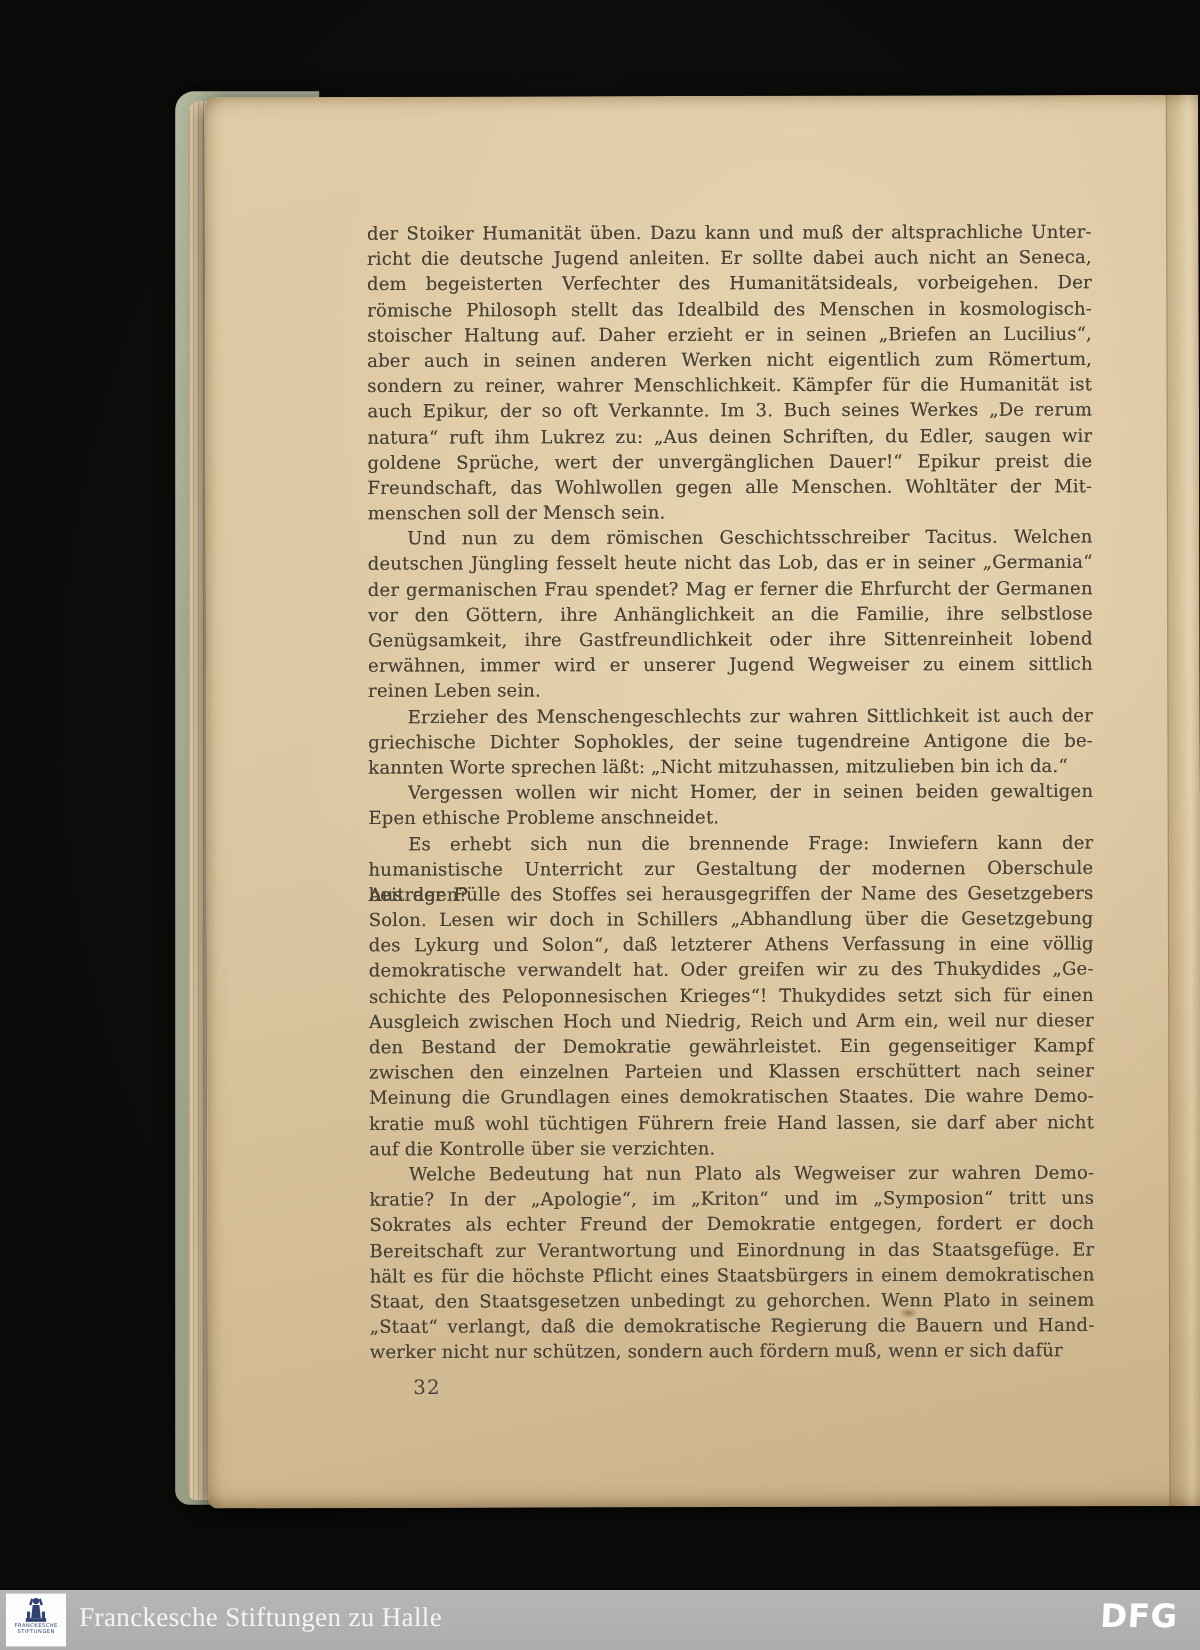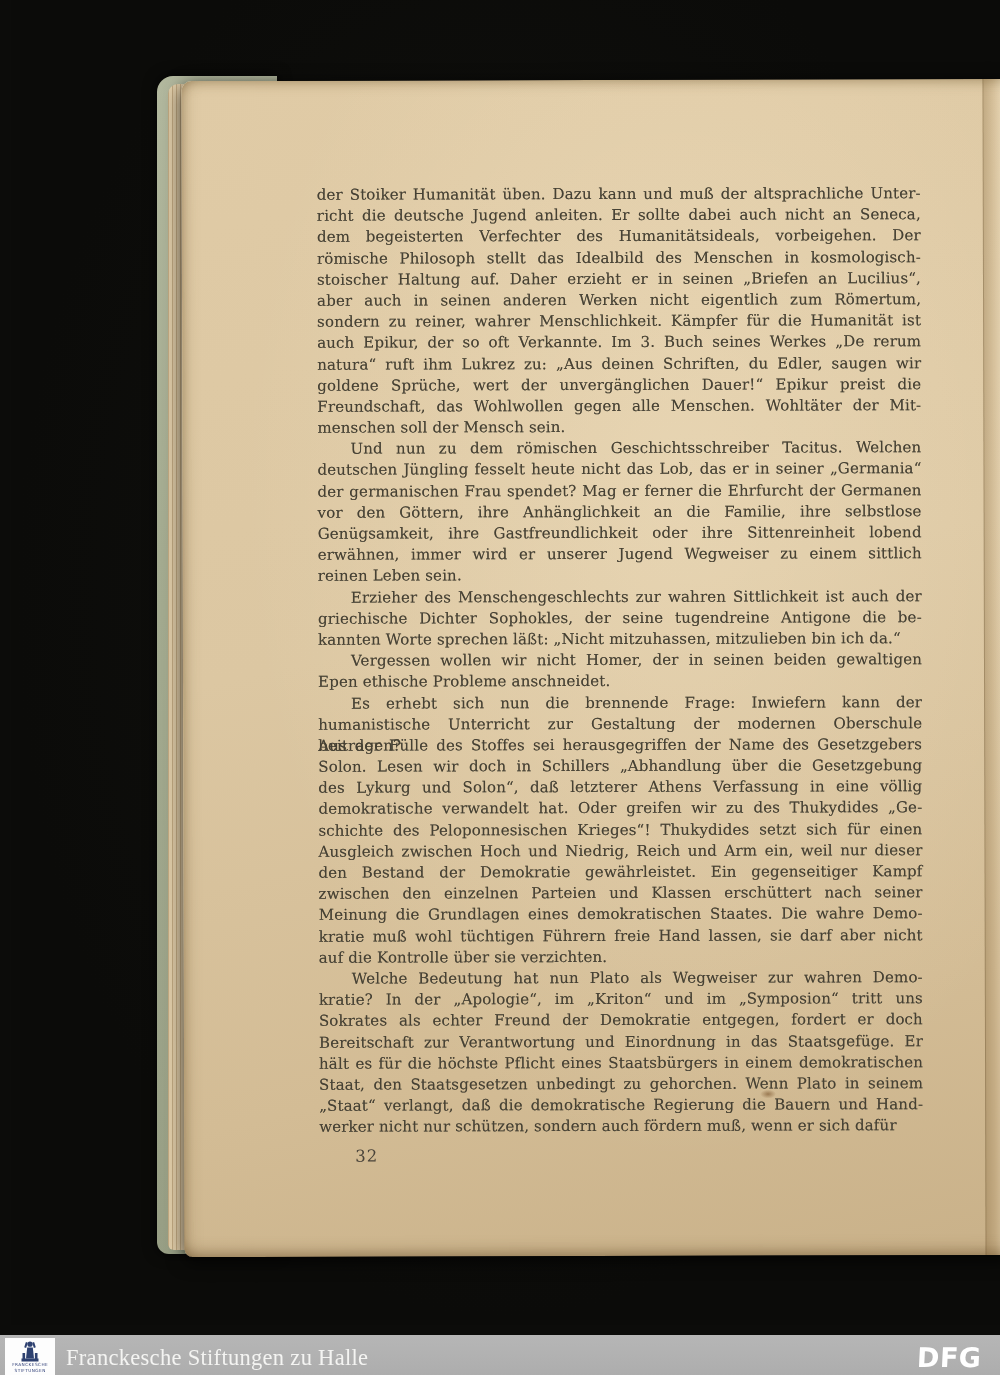--- a/index.html
+++ b/index.html
@@ -5,21 +5,21 @@
   html,body{margin:0;padding:0;}
   body{
     width:1000px;height:1375px;
     background:#0c0c0a;
     position:relative;
     overflow:hidden;
     font-family:"DejaVu Serif", serif;
   }
   
   .scan-stage{position:absolute;inset:0 0 50px 0;background:
-      radial-gradient(ellipse at 50% 45%, #11110e 0%, #0b0b09 70%); margin-left: 11px;}
+      radial-gradient(ellipse at 50% 45%, #11110e 0%, #0b0b09 70%);}
   .book-cover{
     position:absolute;left:146px;top:76px;width:120px;height:1178px;
     background:linear-gradient(170deg,#b2b89e 0%,#a4ab90 40%,#979e84 100%);
     border-radius:16px 0 0 12px;
     box-shadow:0 0 14px rgba(0,0,0,.7);
   }
   .page-edges{
     position:absolute;left:157px;top:84px;width:28px;height:1166px;
     background:repeating-linear-gradient(to right,
       #c3ab83 0px,#c3ab83 1px,#e0cba6 1px,#e6d3ae 4px);
@@ -65,21 +65,21 @@
     text-shadow:0 0 .4px rgba(70,65,52,.55);
   }
   .text-block .line.last{text-align-last:left;}
   .text-block .line.indent{text-indent:33px;}
   .page-number{
     position:absolute;left:171px;top:1066px;
     font-size:16.5px;color:#4a443a;letter-spacing:1px;text-align:right;
   }
   
   .footer-bar{
-    position:absolute;left:0;bottom:0;width:1000px;height:40px;
+    position:absolute;left:0;bottom:0;width:1000px;height:50px;
     background:linear-gradient(#b6b6b6,#adadad);
   }
   .logo-box{
     position:absolute;left:5px;top:3px;width:50px;height:44px;
     background:#fdfdfd;display:flex;flex-direction:column;
     align-items:center;justify-content:flex-start;padding-top:2px;
     box-sizing:border-box;cursor:pointer;
   }
   .logo-glyph{width:20px;height:22px;display:block;}
   .logo-caption{

